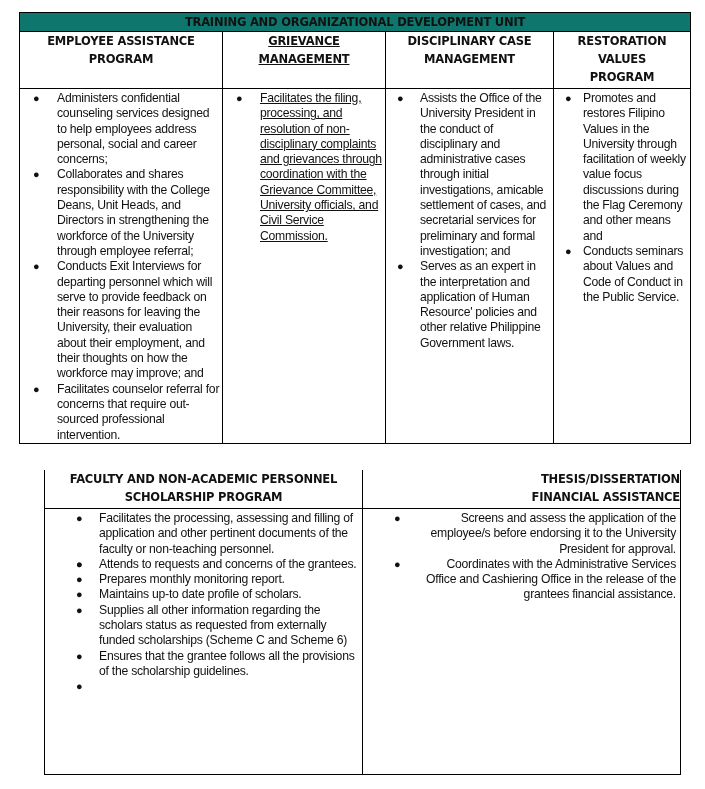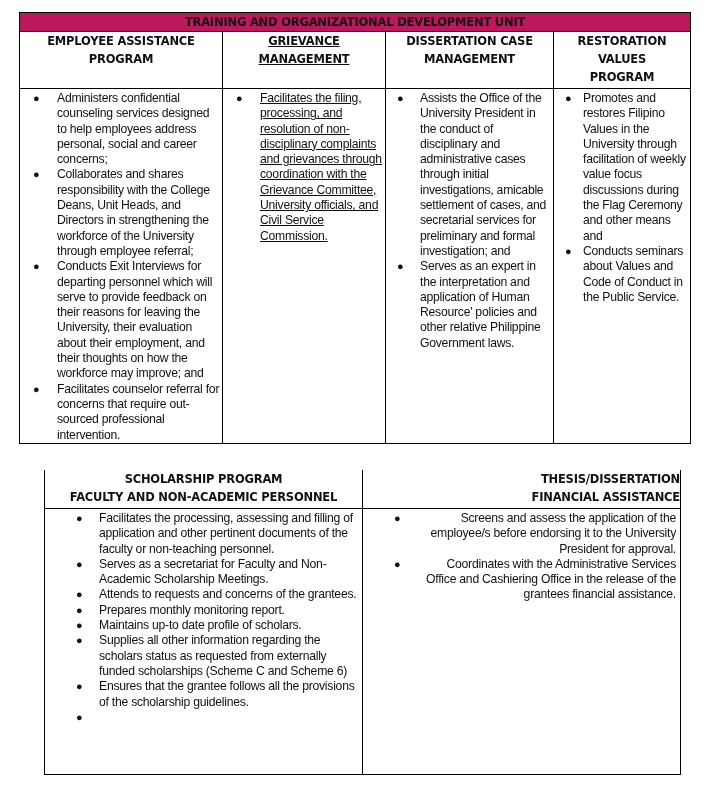--- a/index.html
+++ b/index.html
@@ -2,21 +2,21 @@
 <html><head>
 <meta charset="utf-8">
 <style>
   html, body { margin:0; padding:0; background:#ffffff; }
   body { width:705px; height:789px; position:relative; overflow:hidden; }
   .hdr { font-family:"DejaVu Sans", sans-serif; font-weight:bold; font-size:11.5px; color:#111; text-align:center; line-height:18px; letter-spacing:-0.2px; }
   .body-text { font-family:"Liberation Sans", sans-serif; font-size:12.2px; color:#111; line-height:15.3px; letter-spacing:-0.25px; }
 
   
   #t1 { position:absolute; left:19px; top:12px; width:672px; border:1.5px solid #000; border-top:none; box-sizing:border-box; }
-  #t1 .title { background:#be185d; border-top:1px solid #000; border-bottom:1.5px solid #000; height:18px; line-height:18px; }
+  #t1 .title { background:#0f766e; border-top:1px solid #000; border-bottom:1.5px solid #000; height:18px; line-height:18px; }
   #t1 .row { display:flex; }
   #t1 .col { box-sizing:border-box; border-right:1px solid #000; }
   #t1 .col:last-child { border-right:none; }
   #t1 .c1 { width:203px; } #t1 .c2 { width:163px;text-decoration:underline; } #t1 .c3 { width:168px; } #t1 .c4 { flex:1; }
   #t1 .head-row .col { height:56px; padding-top:0px; }
   #t1 .head-row { border-bottom:1px solid #000; }
   #t1 .body-row .col { height:354px; padding-top:2px; }
 
   
   #t2 { position:absolute; left:44px; top:470px; width:637px; border-left:1px solid #000; border-right:1px solid #000; border-bottom:1.5px solid #000; box-sizing:border-box; }
@@ -50,21 +50,21 @@
   <div class="row head-row">
     <div class="col c1 hdr">
         <div>EMPLOYEE ASSISTANCE</div>
         <div>PROGRAM</div>
       </div>
     <div class="col c2 hdr">
         <div>GRIEVANCE</div>
         <div>MANAGEMENT</div>
       </div>
     <div class="col c3 hdr">
-        <div>DISSERTATION CASE</div>
+        <div>DISCIPLINARY CASE</div>
         <div>MANAGEMENT</div>
       </div>
     <div class="col c4 hdr">
         <div>RESTORATION</div>
         <div>VALUES</div>
         <div>PROGRAM</div>
       </div>
   </div>
   <div class="row body-row">
     <div class="col c1 body-text">
@@ -91,33 +91,33 @@
           <li><span class="bullet">●</span><span>Promotes and restores Filipino Values in the University through facilitation of weekly value focus discussions during the Flag Ceremony and other means and</span></li>
           <li><span class="bullet">●</span><span>Conducts seminars about Values and Code of Conduct in the Public Service.</span></li>
         </ul>
       </div>
   </div>
 </div>
 
 <div id="t2">
   <div class="row head-row">
     <div class="col d1 hdr">
+        <div>FACULTY AND NON-ACADEMIC PERSONNEL</div>
         <div>SCHOLARSHIP PROGRAM</div>
-        <div>FACULTY AND NON-ACADEMIC PERSONNEL</div>
       </div>
     <div class="col d2 hdr">
         <div>THESIS/DISSERTATION</div>
         <div>FINANCIAL ASSISTANCE</div>
       </div>
   </div>
   <div class="row body-row">
     <div class="col d1 body-text">
         <ul class="bl">
           <li><span class="bullet">●</span><span>Facilitates the processing, assessing and filling of application and other pertinent documents of the faculty or non-teaching personnel.</span></li>
-          <li><span class="bullet">●</span><span>Serves as a secretariat for Faculty and Non-Academic Scholarship Meetings.</span></li>
+          <li><span class="bullet">●</span></li>
           <li><span class="bullet">●</span><span>Attends to requests and concerns of the grantees.</span></li>
           <li><span class="bullet">●</span><span>Prepares monthly monitoring report.</span></li>
           <li><span class="bullet">●</span><span>Maintains up-to date profile of scholars.</span></li>
           <li><span class="bullet">●</span><span>Supplies all other information regarding the scholars status as requested from externally funded scholarships (Scheme C and Scheme 6)</span></li>
           <li><span class="bullet">●</span><span>Ensures that the grantee follows all the provisions of the scholarship guidelines.</span></li>
           <li><span class="bullet">●</span></li>
         </ul>
       </div>
     <div class="col d2 body-text">
         <ul class="bl">

